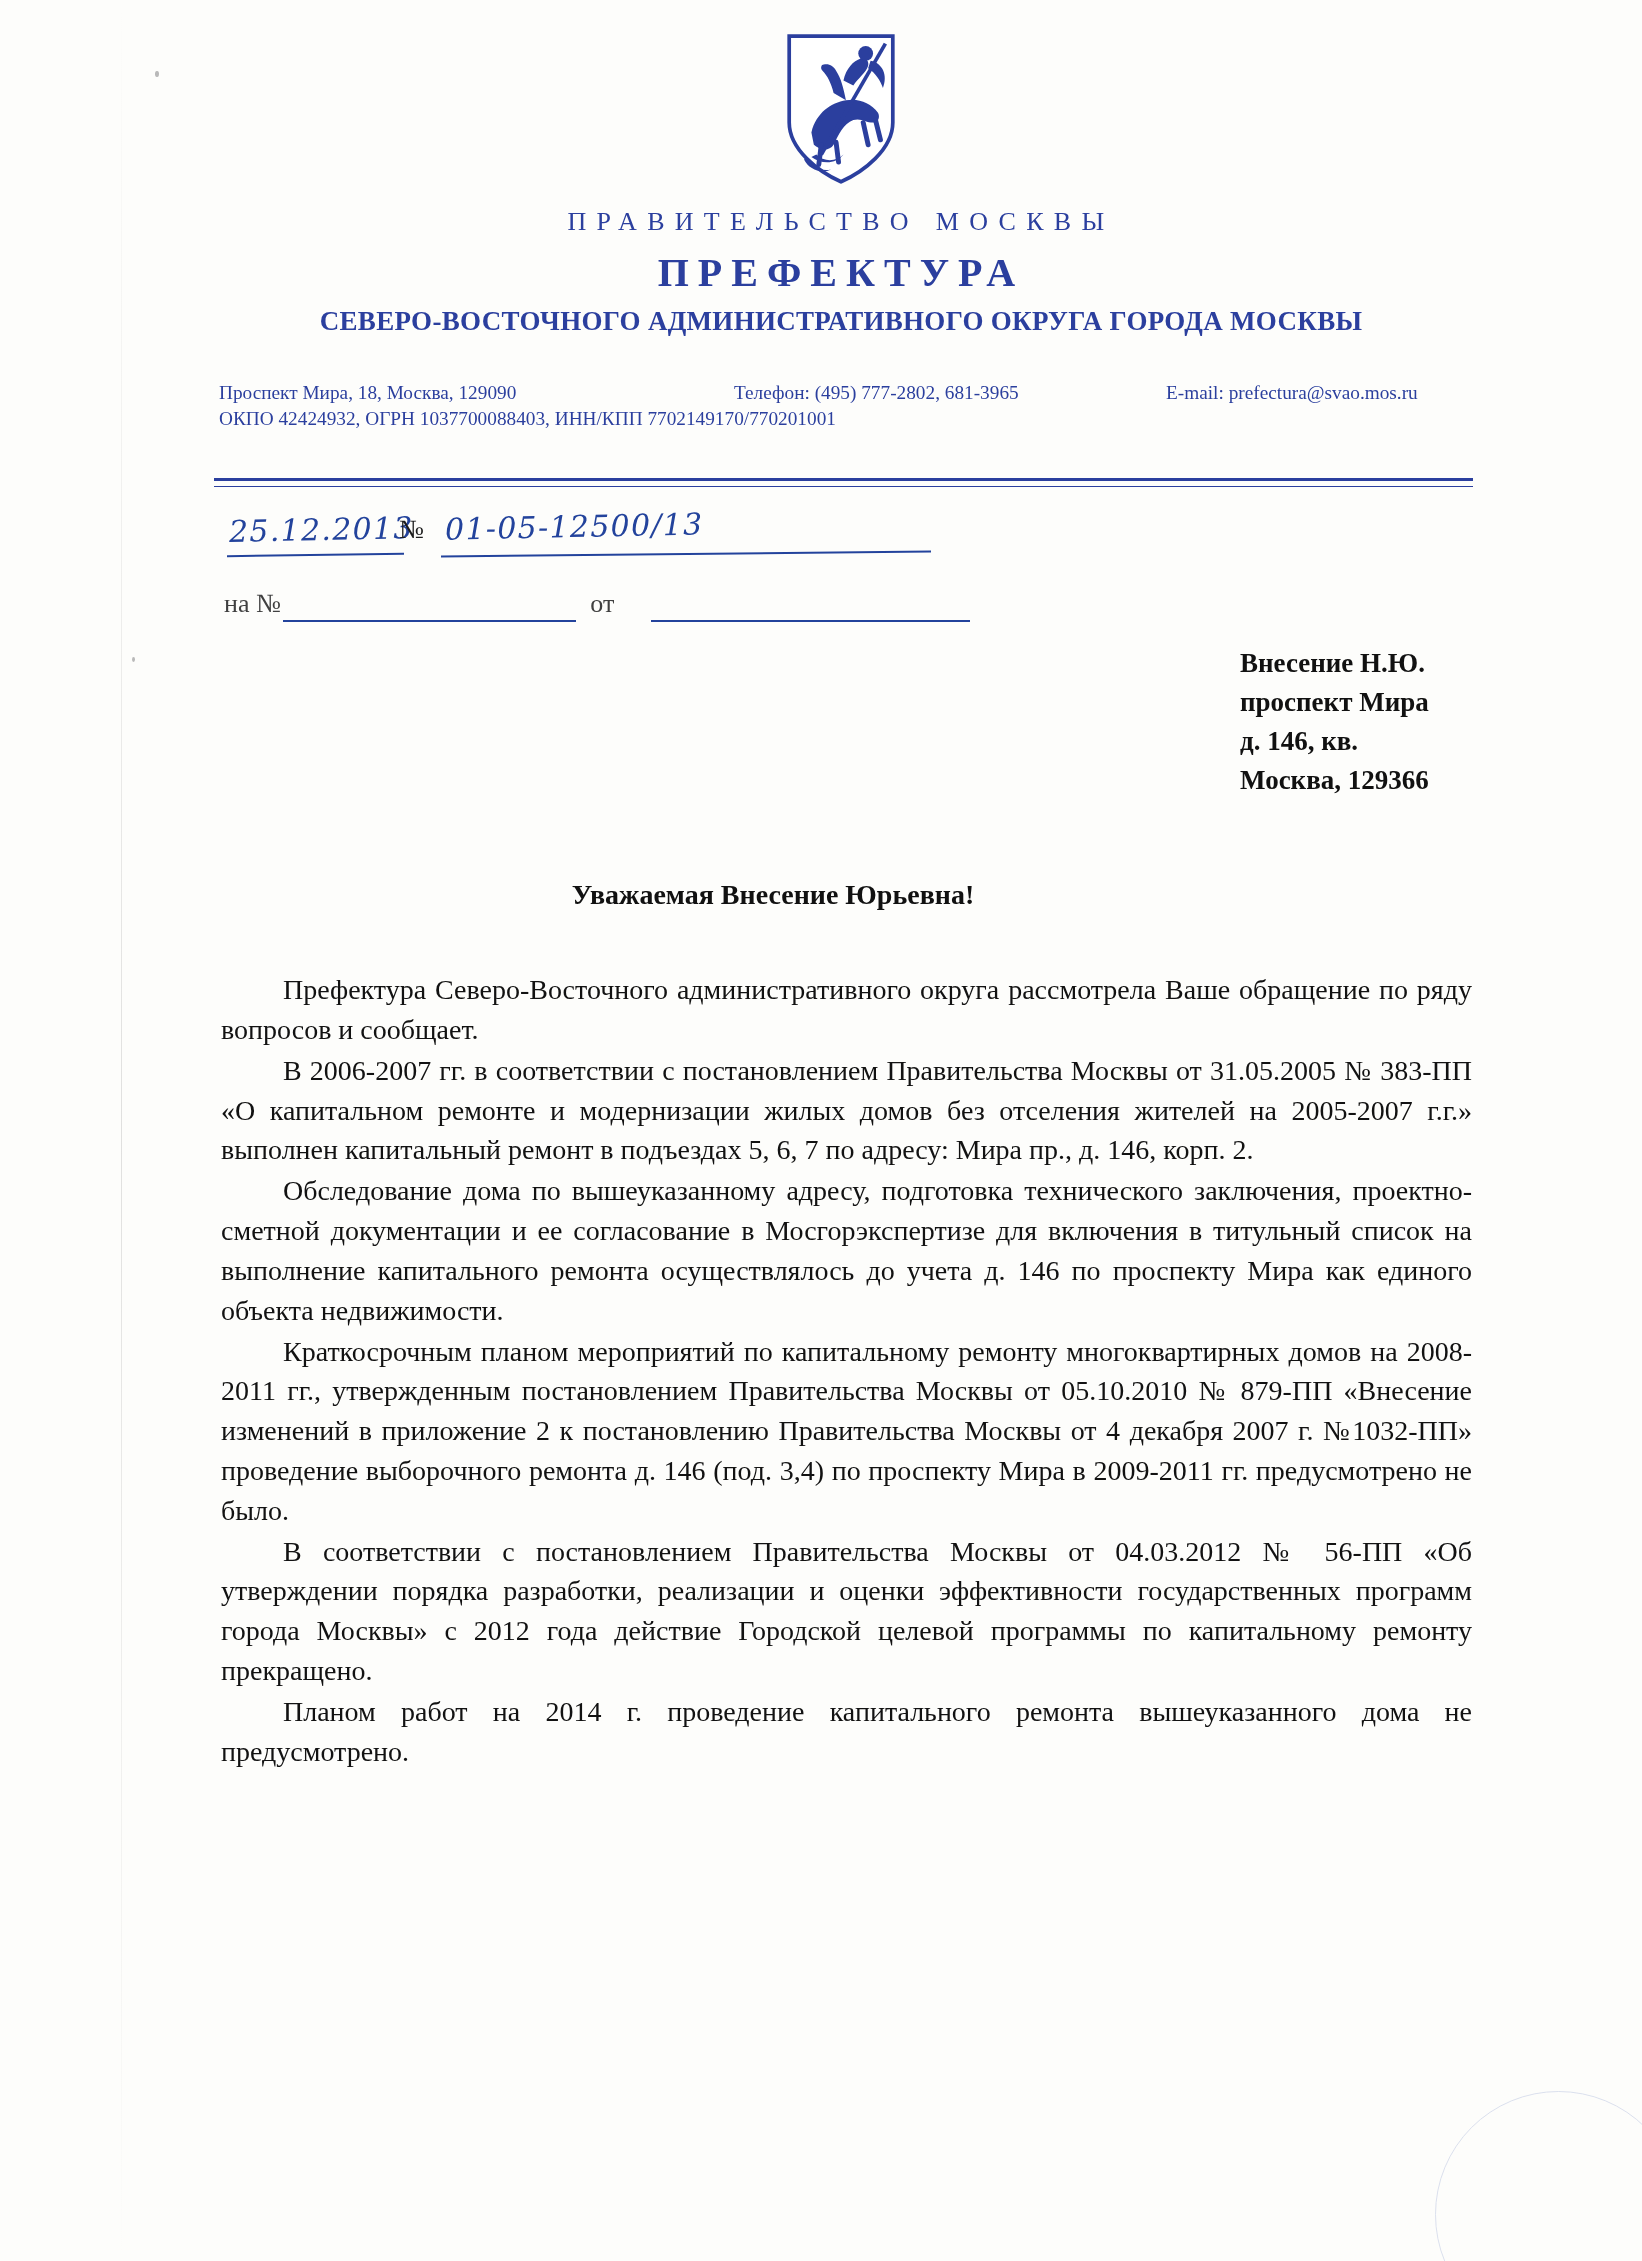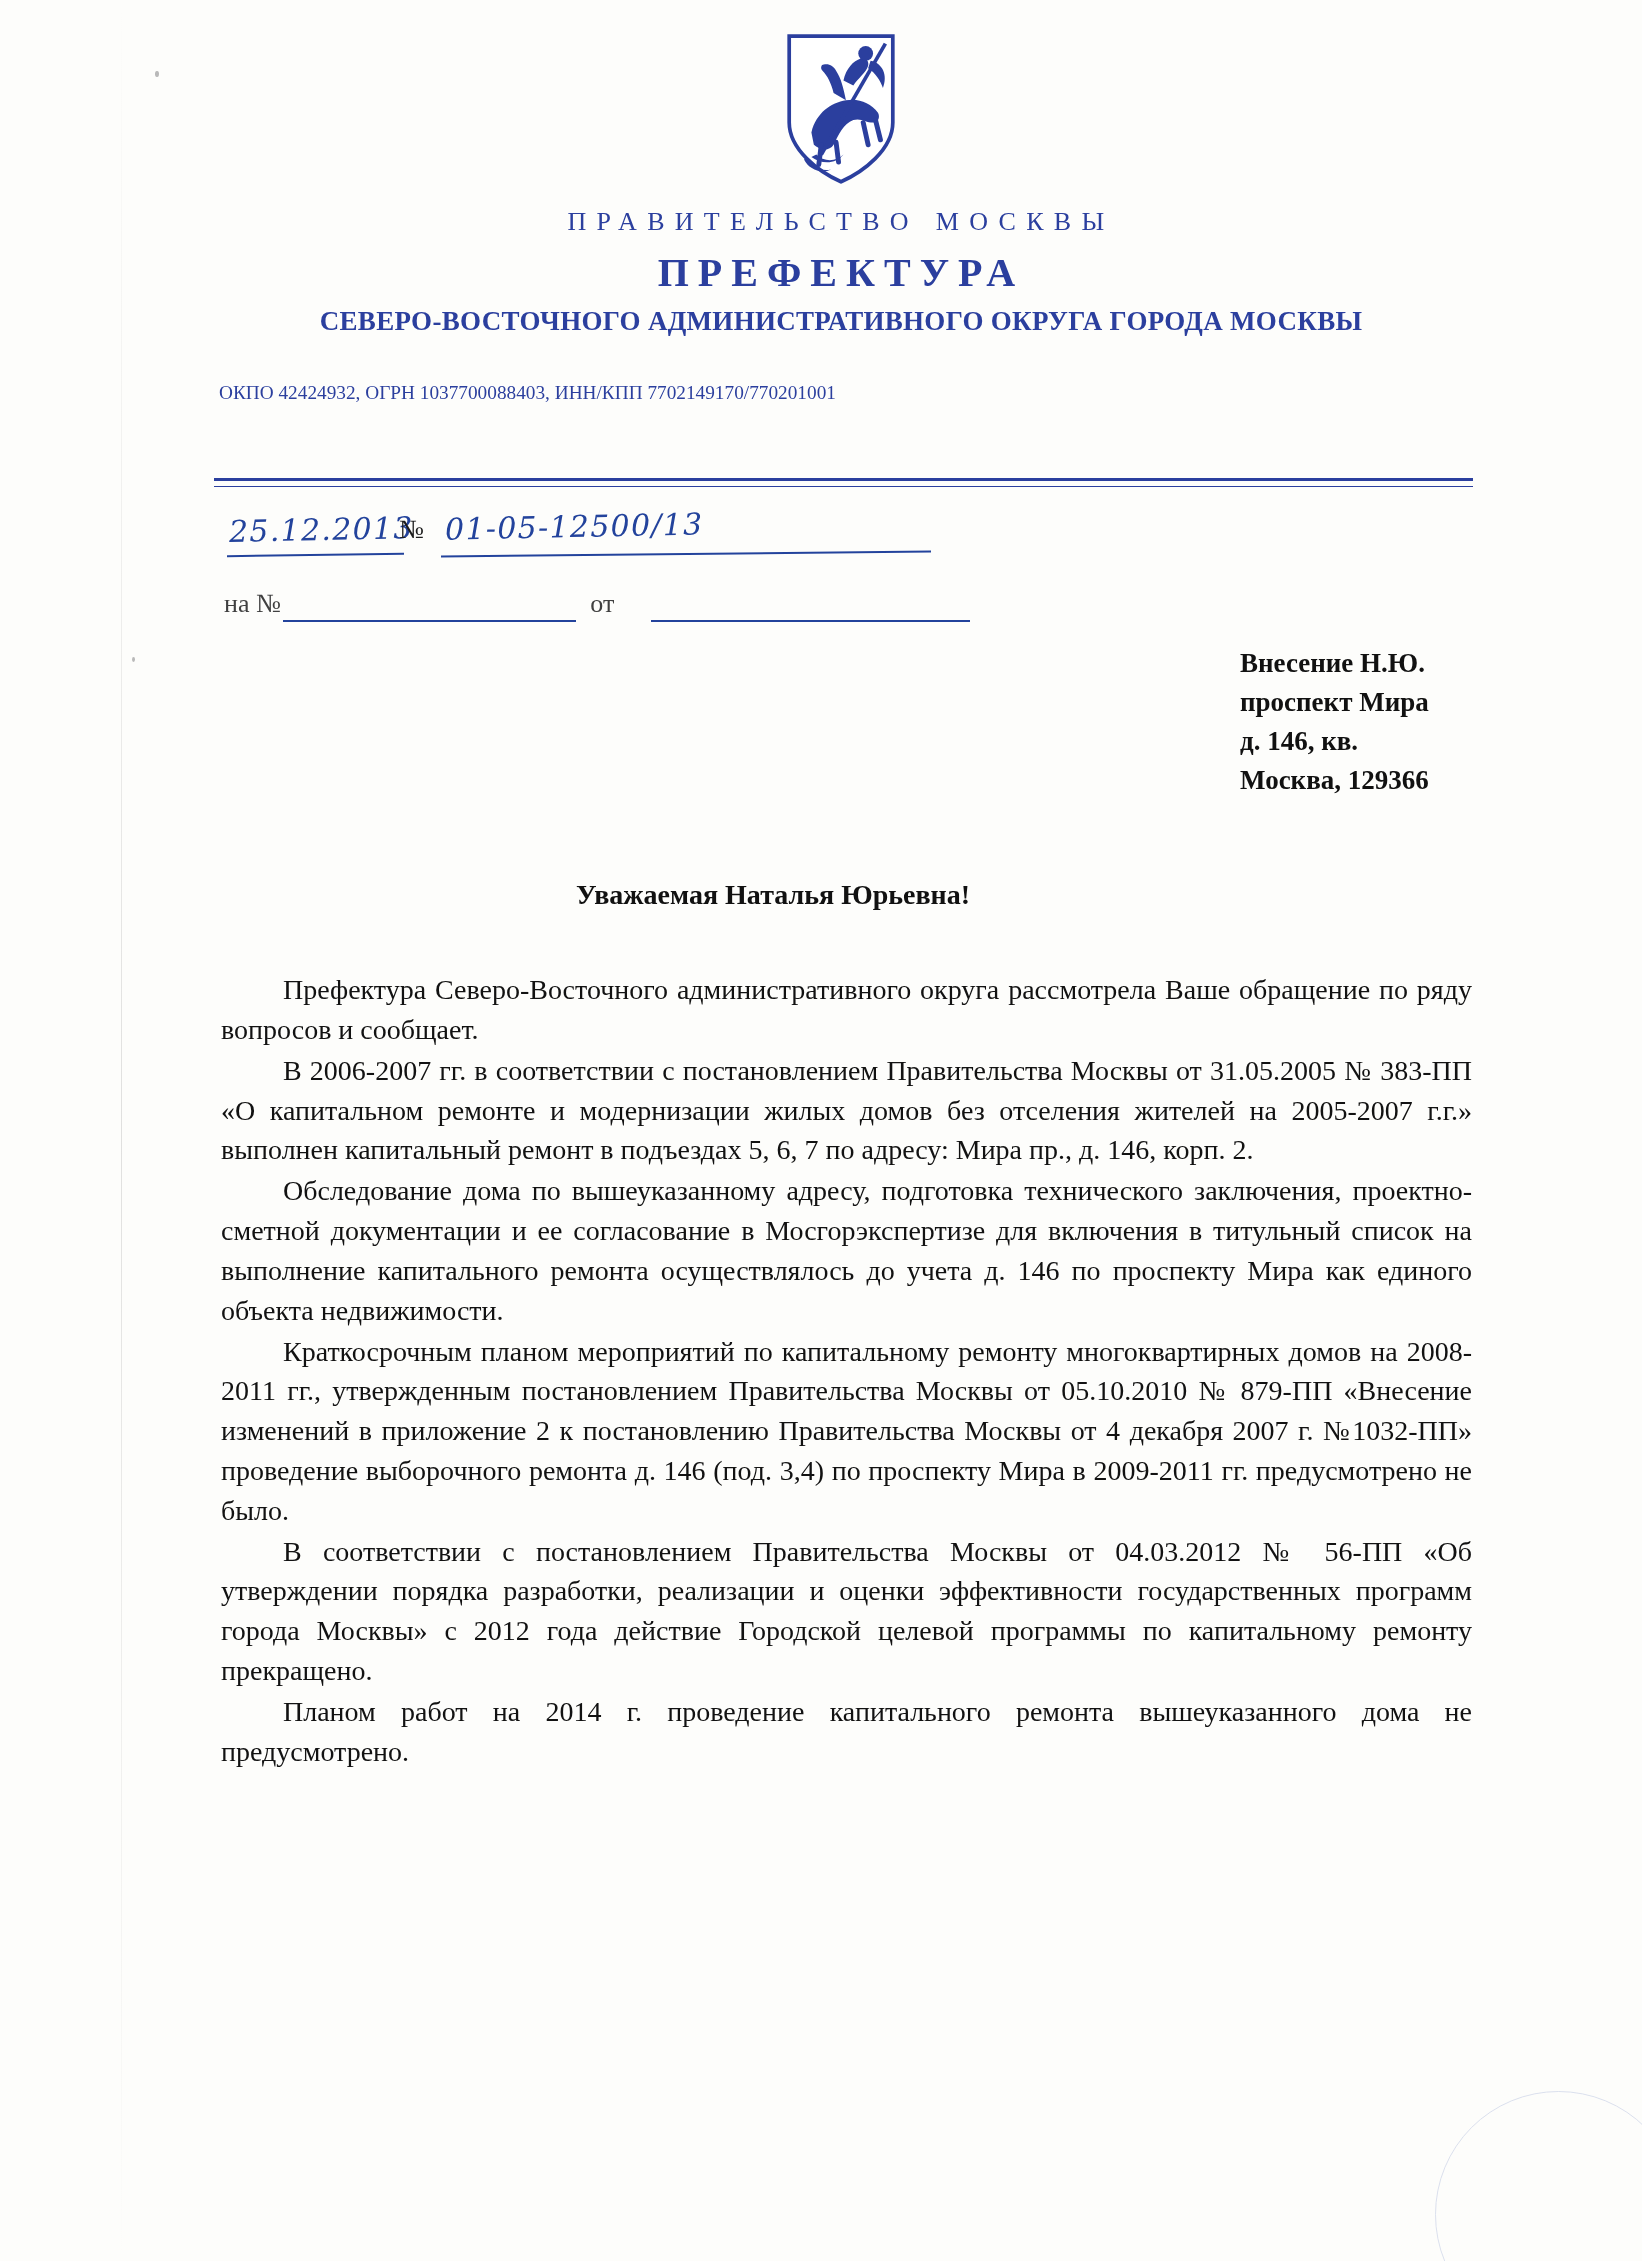--- a/index.html
+++ b/index.html
@@ -265,20 +265,25 @@
       <path d="M30 108 C34 116 44 120 52 116 C44 118 36 114 33 106 Z" fill="#2b3f9e"></path>
     </svg>
 
     <div class="gov-line">ПРАВИТЕЛЬСТВО МОСКВЫ</div>
     <div class="prefecture">ПРЕФЕКТУРА</div>
     <div class="okrug">СЕВЕРО-ВОСТОЧНОГО АДМИНИСТРАТИВНОГО ОКРУГА ГОРОДА МОСКВЫ</div>
   </div>
 
   <div class="contacts">
     <div class="row">
+      <span class="c1">Проспект Мира, 18, Москва, 129090</span>
+      <span class="c2">Телефон: (495) 777-2802, 681-3965</span>
+      <span class="c3">E-mail: prefectura@svao.mos.ru</span>
+    </div>
+    <div class="row">
       <span class="c1">ОКПО 42424932, ОГРН 1037700088403, ИНН/КПП 7702149170/770201001</span>
     </div>
   </div>
 
   <div class="rule-thick"></div>
   <div class="rule-thin"></div>
 
   <div class="hand hand-date">25.12.2013</div>
   <div class="hand-num-label">№</div>
   <div class="hand hand-num">01-05-12500/13</div>
@@ -292,21 +297,21 @@
   <div class="ref-underline-a"></div>
   <div class="ref-underline-b"></div>
 
   <div class="addressee">
     <div>Внесение Н.Ю.</div>
     <div>проспект Мира</div>
     <div>д. 146, кв.</div>
     <div>Москва, 129366</div>
   </div>
 
-  <div class="salutation">Уважаемая Наталья Юрьевна!</div>
+  <div class="salutation">Уважаемая Внесение Юрьевна!</div>
 
   <div class="body-text">
     <p>Префектура Северо-Восточного административного округа рассмотрела Ваше обращение по ряду вопросов и сообщает.</p>
     <p>В 2006-2007 гг. в соответствии с постановлением Правительства Москвы от 31.05.2005  № 383-ПП «О капитальном ремонте и модернизации жилых домов без отселения жителей на 2005-2007 г.г.» выполнен капитальный ремонт в подъездах 5, 6, 7 по адресу: Мира пр., д. 146,  корп. 2.</p>
     <p>Обследование дома по вышеуказанному адресу, подготовка технического заключения, проектно-сметной документации и ее согласование в Мосгорэкспертизе для включения в титульный список на выполнение капитального ремонта осуществлялось до учета д. 146 по проспекту Мира как единого объекта недвижимости.</p>
     <p>Краткосрочным планом мероприятий по капитальному ремонту многоквартирных домов на 2008-2011 гг., утвержденным постановлением Правительства Москвы от 05.10.2010  № 879-ПП «Внесение изменений в приложение 2 к постановлению Правительства Москвы от 4 декабря 2007 г. №1032-ПП» проведение выборочного ремонта д. 146 (под. 3,4) по проспекту Мира в 2009-2011 гг. предусмотрено не было.</p>
     <p>В соответствии с постановлением Правительства Москвы от 04.03.2012 № 56-ПП «Об утверждении порядка разработки, реализации и оценки эффективности государственных программ города Москвы» с 2012 года действие Городской целевой программы по капитальному ремонту прекращено.</p>
     <p>Планом работ на 2014 г. проведение капитального ремонта вышеуказанного дома не предусмотрено.</p>
   </div>
 

